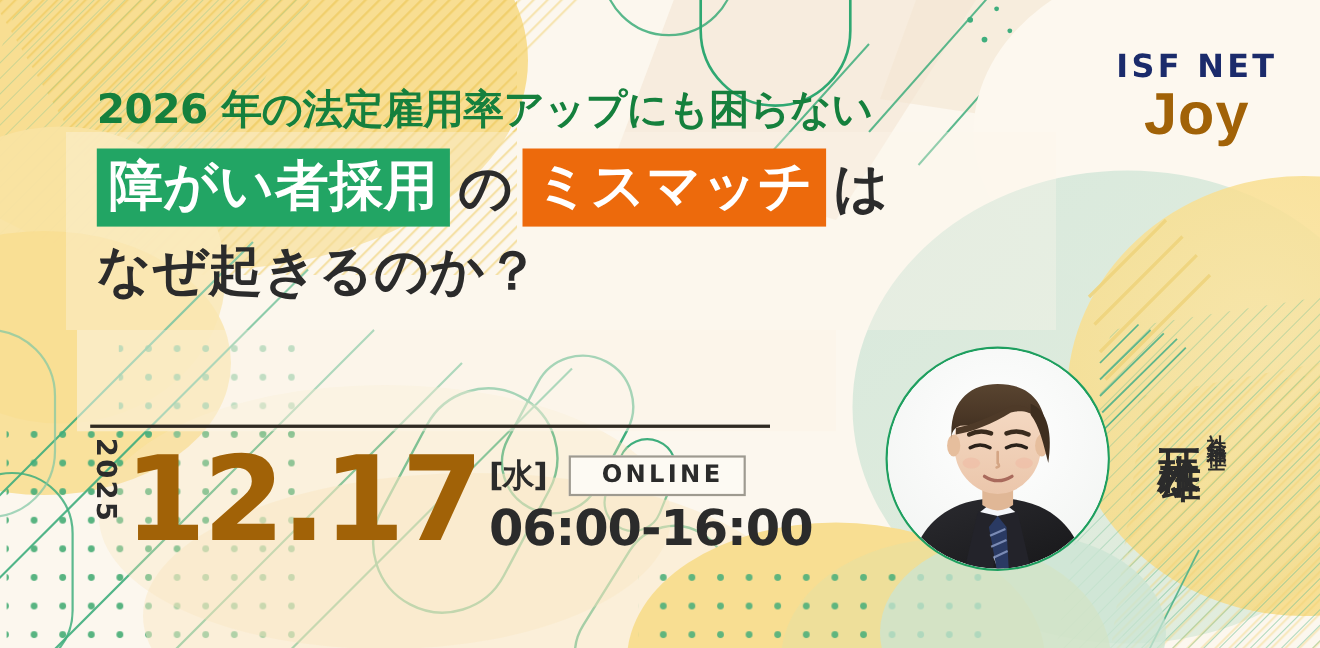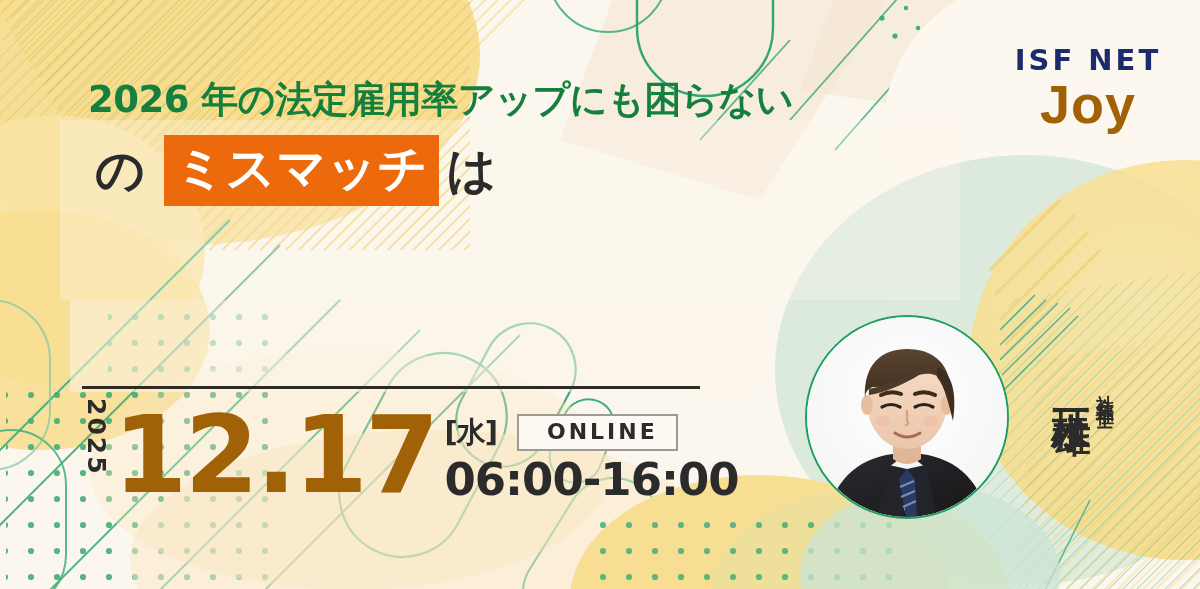--- a/index.html
+++ b/index.html
@@ -47,21 +47,21 @@
     margin-top:14px;display:flex;align-items:center;
     white-space:nowrap;line-height:1;
   }
   .h-line2 .hl{
     font-size:49px;font-weight:bold;color:#FFFFFF;
     padding:9px 11px 13px 11px;letter-spacing:0.5px;
     font-family:"DejaVu Sans","Liberation Sans",sans-serif;
     display:inline-block;
   }
   .h-line2 .hl.green{background:#22A564;}
-  .h-line2 .hl.orange{background:#ED6A0C;margin-left:12px;}
+  .h-line2 .hl.orange{background:#ED6A0C;margin-left:2px;}
   .h-line2 .plain{
     font-size:49px;font-weight:bold;color:#2B2B2B;
     padding:0 7px;
     font-family:"DejaVu Sans","Liberation Sans",sans-serif;
   }
   .h-line3{
     margin-top:16px;font-size:49px;font-weight:bold;color:#2B2B2B;
     letter-spacing:0.5px;line-height:1;white-space:nowrap;
     font-family:"DejaVu Sans","Liberation Sans",sans-serif;
   }
@@ -281,24 +281,26 @@
   </div>
 
   <div id="logo">
     <span class="logo-top">ISF NET</span>
     <span class="logo-bot">Joy</span>
   </div>
 
   <div id="headline">
     <div class="h-line1">2026 年の法定雇用率アップにも困らない</div>
     <div class="h-line2">
+      <span class="hl green">障がい者採用</span>
       <span class="plain">の</span>
       <span class="hl orange">ミスマッチ</span>
       <span class="plain">は</span>
     </div>
+    <div class="h-line3">なぜ起きるのか？</div>
   </div>
 
   <div id="rule"></div>
 
   <div id="date-block">
     <div id="year">2025</div>
     <div id="daynum">12.17</div>
     <div id="right-of-date">
       <div id="dow-row">
         <span id="dow">[水]</span>

